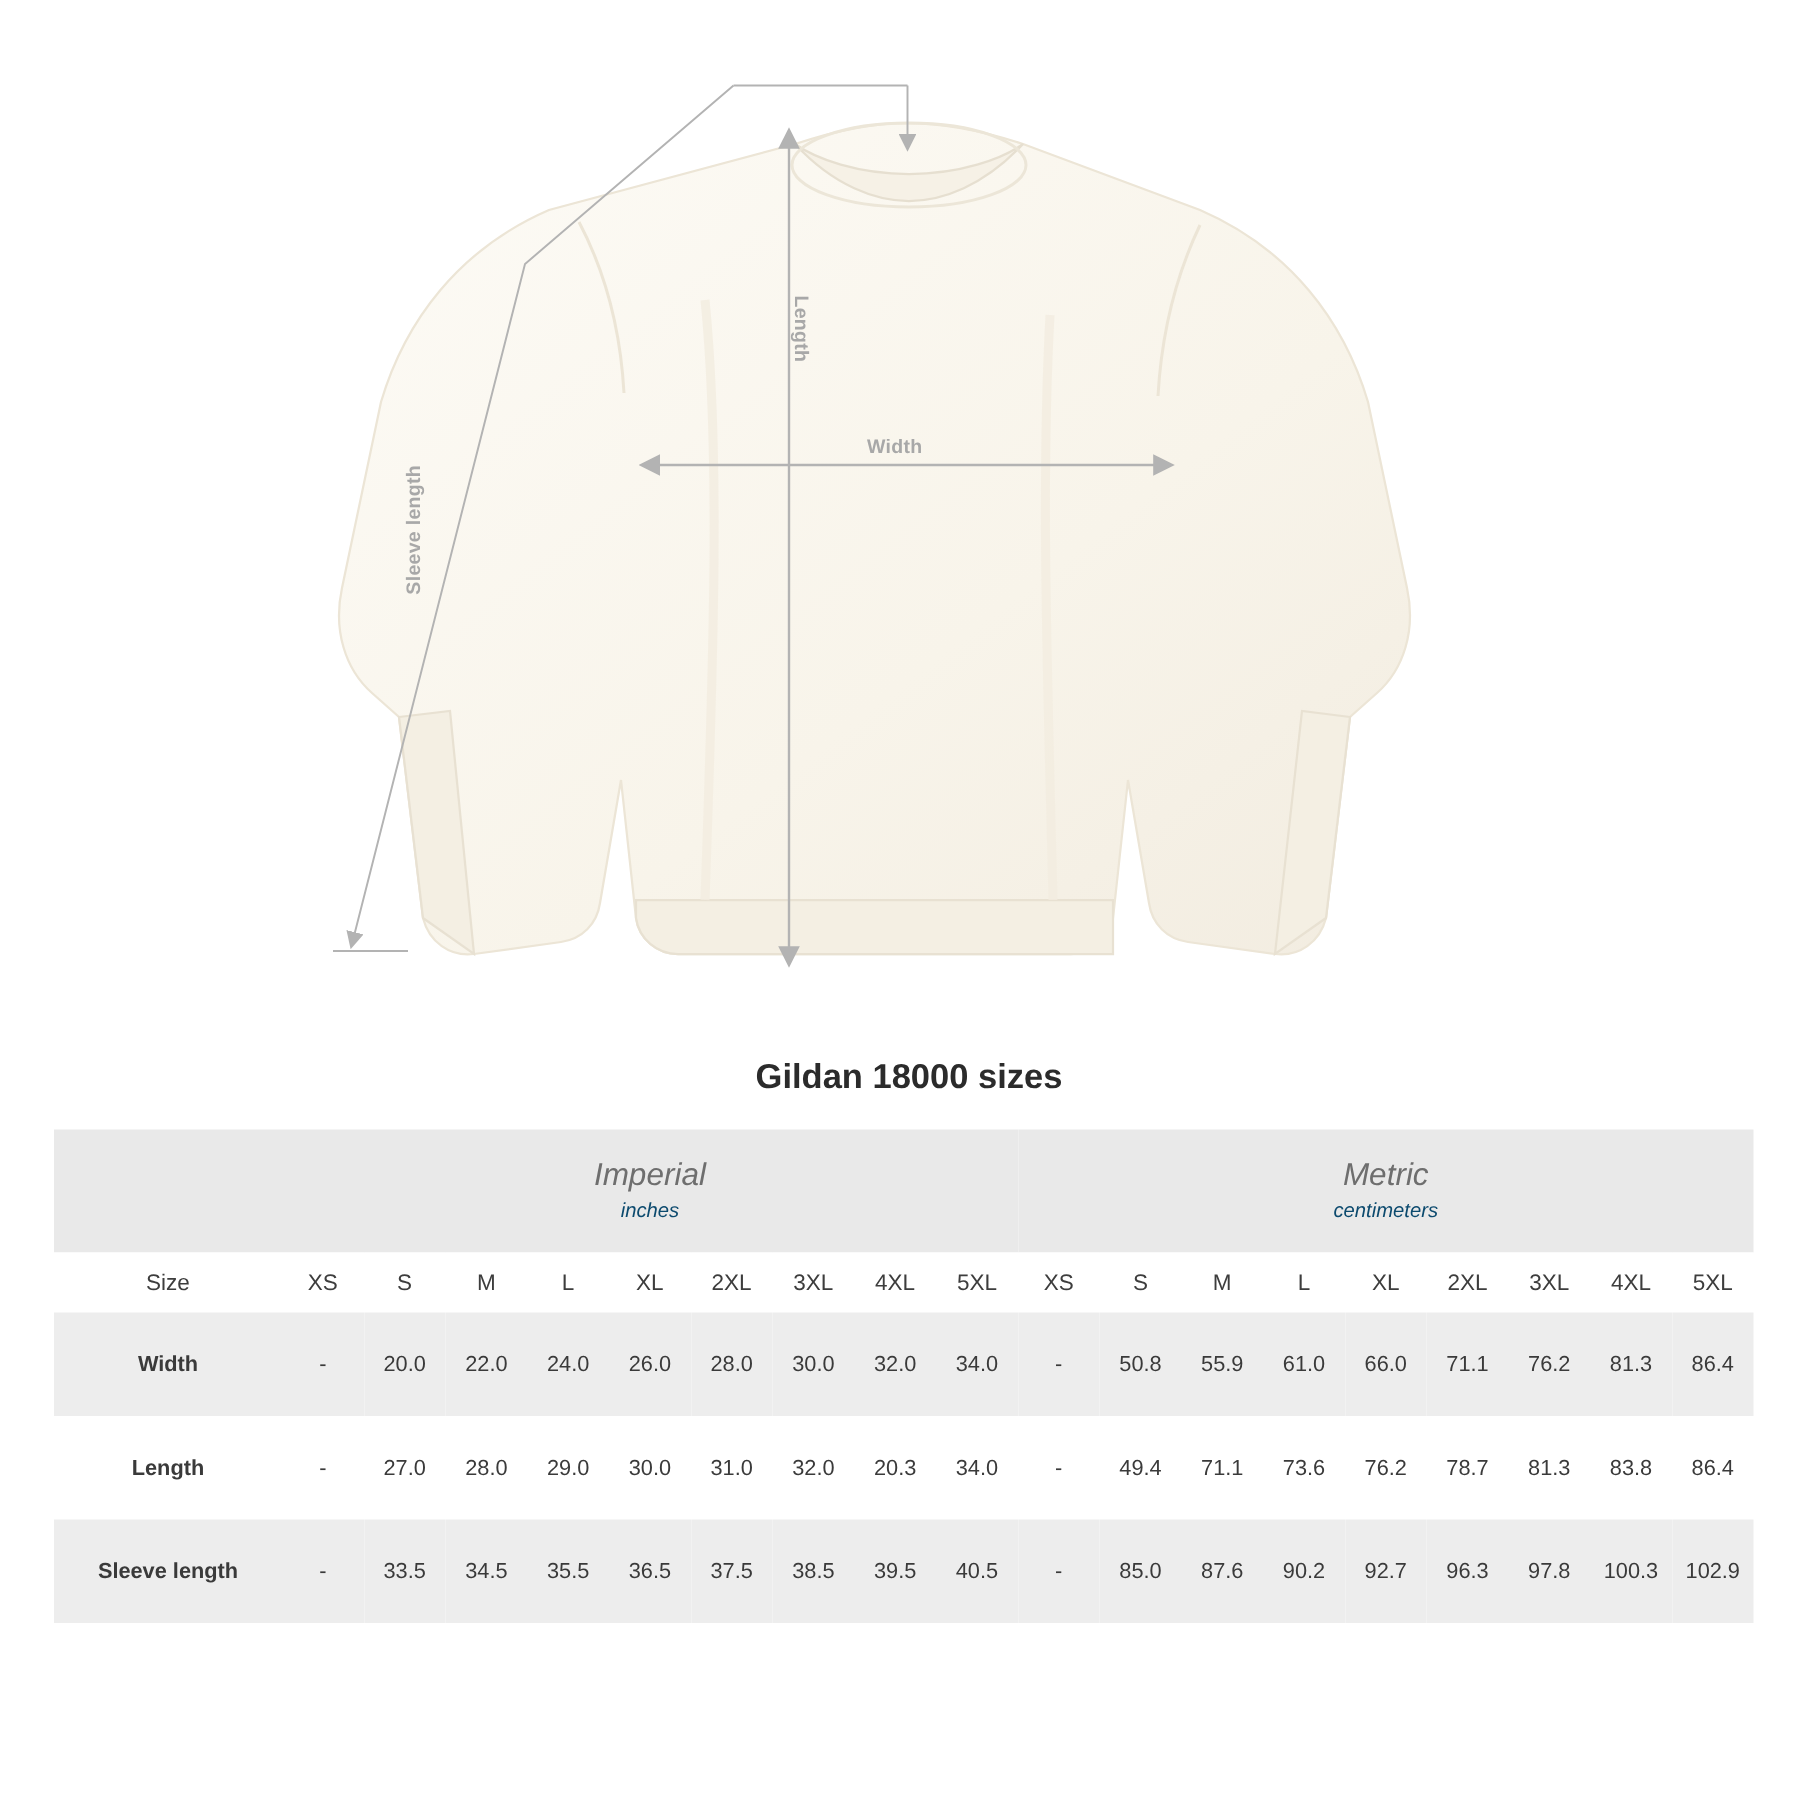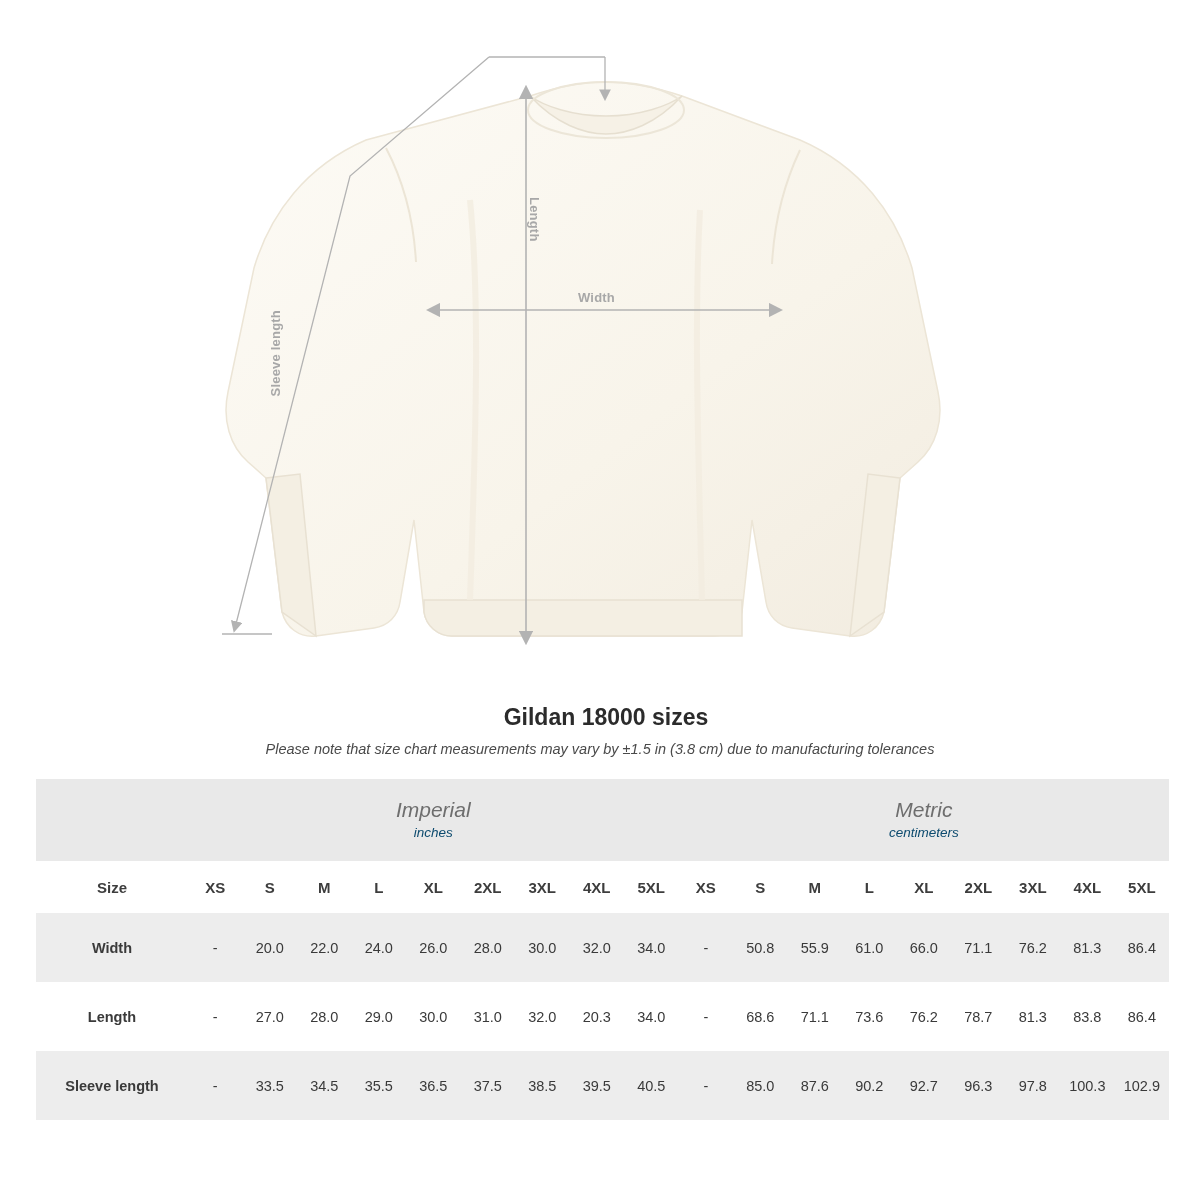--- a/index.html
+++ b/index.html
@@ -97,22 +97,22 @@
   }
   .unit-head .unit-sub {
     font-size: 13.5px;
     font-style: italic;
     color: #0c4a6e;
     line-height: 1.5;
   }
 
   tr.head-row td, tr.head-row th {
     background: #ffffff;
-    height: 52px;
-    font-weight: bold;
+    height: 40px;
+    font-weight: normal;
     color: #3d3d3d;
     font-size: 15px;
     margin-top: 48px;
   }
   tr.row-alt td { background: #ededed; }
   tr.row-plain td { background: #ffffff; }
   tbody td { height: 69px; vertical-align: middle; }
   td.rowlabel {
     font-weight: bold;
     color: #3d3d3d;
@@ -205,21 +205,20 @@
       </g>
     </svg>
 
     <div class="measure-label label-width">Width</div>
     <div class="measure-label label-length">Length</div>
     <div class="measure-label label-sleeve">Sleeve length</div>
   </div>
 
   <div class="title-block">
     <h1 class="chart-title">Gildan 18000 sizes</h1>
-    <p class="chart-note">Please note that size chart measurements may vary by ±1.5 in (3.8 cm) due to manufacturing tolerances</p>
   </div>
 
   <div class="table-wrap">
     <table class="size-table">
       <colgroup>
         <col class="col-label">
         <col class="col-v">
           <col class="col-v">
           <col class="col-v">
           <col class="col-v">
@@ -299,21 +298,21 @@
           <td>-</td>
           <td>27.0</td>
           <td>28.0</td>
           <td>29.0</td>
           <td>30.0</td>
           <td>31.0</td>
           <td>32.0</td>
           <td>20.3</td>
           <td>34.0</td>
           <td>-</td>
-          <td>68.6</td>
+          <td>49.4</td>
           <td>71.1</td>
           <td>73.6</td>
           <td>76.2</td>
           <td>78.7</td>
           <td>81.3</td>
           <td>83.8</td>
           <td>86.4</td>
         </tr>
         <tr class="row-alt">
           <td class="rowlabel">Sleeve length</td>

